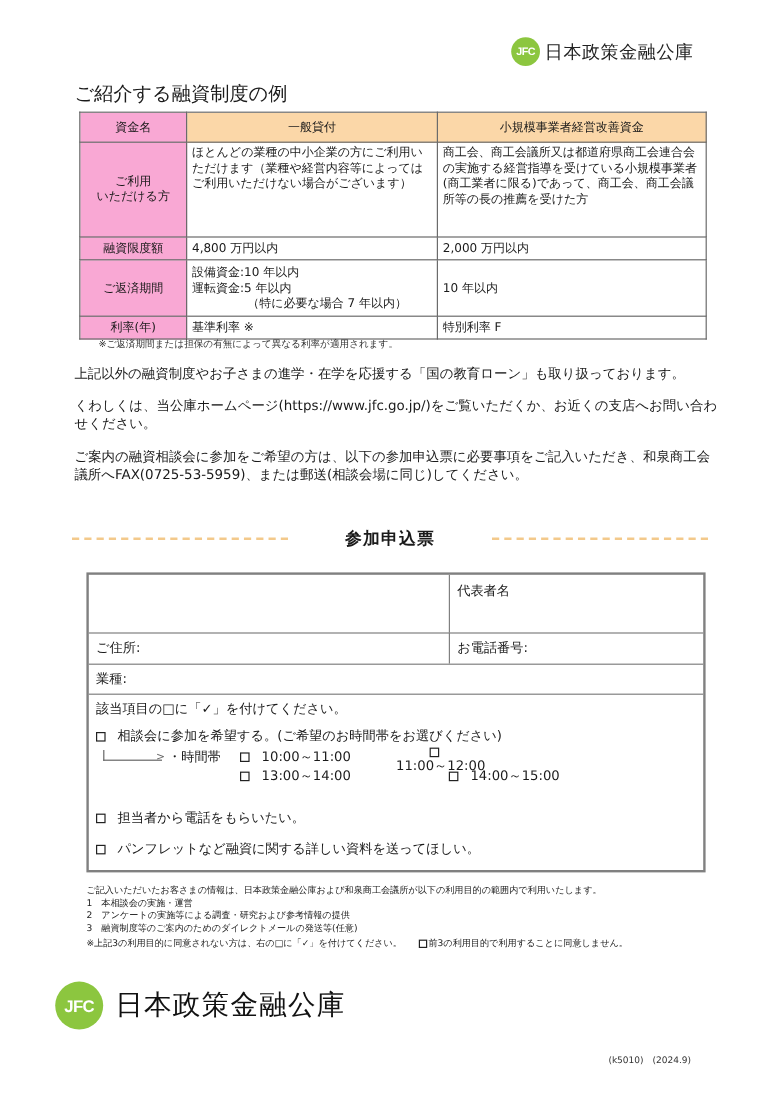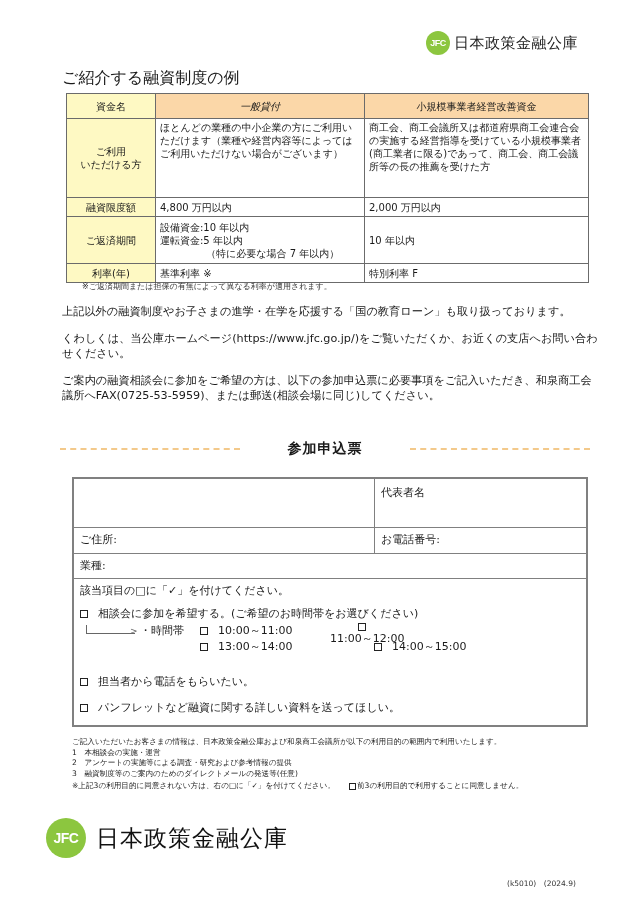--- a/index.html
+++ b/index.html
@@ -15,23 +15,23 @@
   .logo-top .jfc-badge { width: 24px; height: 24px; font-size: 9px; }
   .logo-top .org-name { font-size: 15px; margin-left: 4px; letter-spacing: 0.5px; color: #222; }
 
   .section-title { left: 62px; top: 68px; font-size: 16px; }
 
   
   table.loan { position: absolute; left: 66px; top: 93px; width: 523px; border-collapse: collapse;
                font-size: 10px; line-height: 13px; }
   table.loan td { border: 1px solid #6b6b6b; padding: 2px 4px; vertical-align: middle; }
   table.loan td.hdr { background: #fbd7a8; text-align: center; }
-  table.loan td.rowh { background: #fef9c3; text-align: center; width: 80px; margin-top: 16px; }
+  table.loan td.rowh { background: #f9a8d4; text-align: center; width: 80px; margin-top: 16px; }
   table.loan tr.head td { height: 20px; }
-  .c1 { width: 200px; font-style: italic; }
+  .c1 { width: 200px; }
   .note-small { left: 82px; top: 281px; font-size: 8px; color: #333; }
 
   .para { left: 62px; font-size: 11.2px; line-height: 15px; color: #1a1a1a; }
   .p1 { top: 304px; }
   .p2 { top: 331px; width: 540px; }
   .p3 { top: 373px; width: 540px; }
 
   
   .form-title-row { left: 60px; top: 436px; width: 530px; height: 26px; display: flex;
                     align-items: center; justify-content: space-between; }

